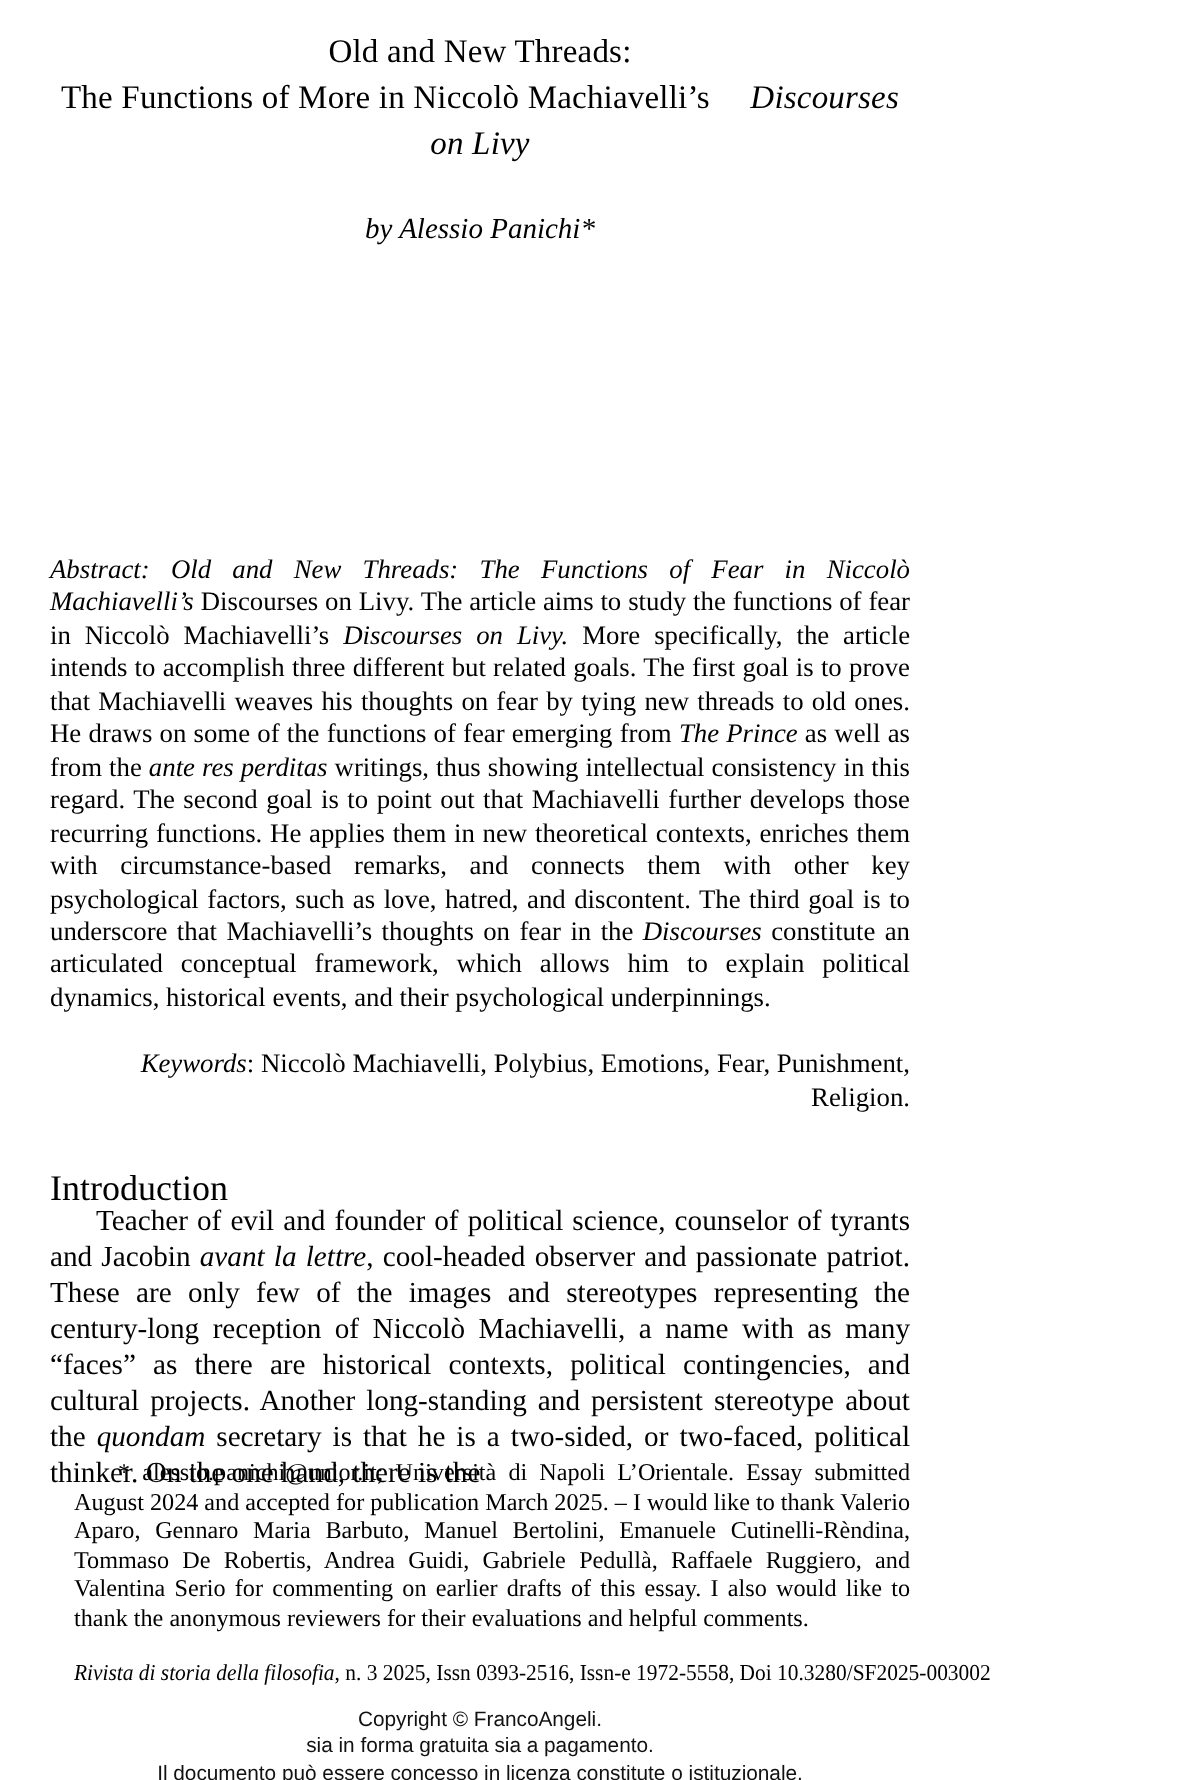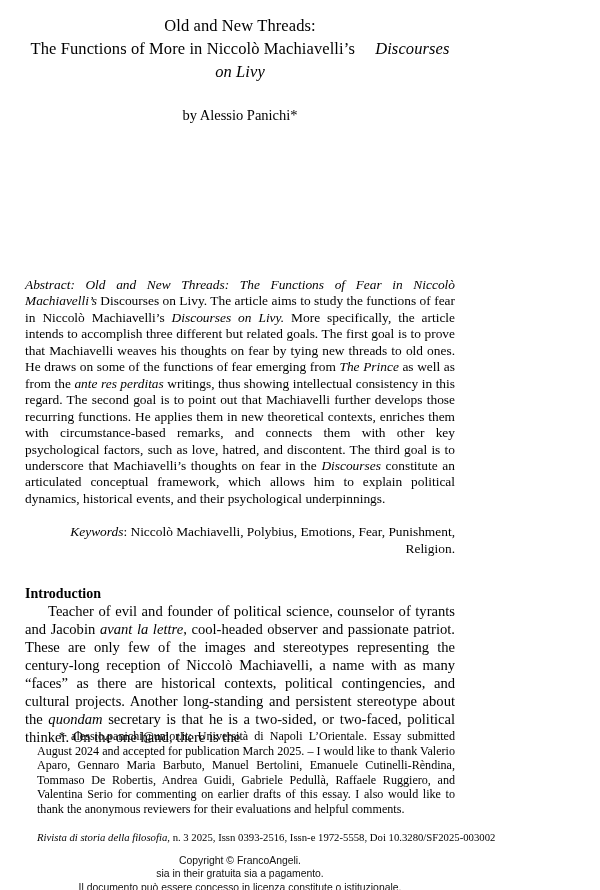--- a/index.html
+++ b/index.html
@@ -34,20 +34,21 @@
     line-height: 23px;
     letter-spacing: 0.1px;
   }
   .title-line .ital {
     font-style: italic;
     margin-left: 16px;
   }
   .byline {
     margin-top: 22px;
     font-size: 14.5px;
+    font-style: italic;
     line-height: 20px;
   }
 
   
   .gap-after-title {
     height: 152px;
   }
 
   
   .abstract {
@@ -69,22 +70,22 @@
     line-height: 16.45px;
     text-align: right;
   }
   .keywords .kw-label {
     font-style: italic;
   }
 
   
   .section-heading {
     margin-top: 28px;
-    font-size: 14px;
-    font-weight: bold;
+    font-size: 18px;
+    font-weight: normal;
     line-height: 18px;
   }
 
   
   .body-para {
     font-size: 14.6px;
     line-height: 17.9px;
     text-align: justify;
     text-justify: inter-word;
     text-indent: 23px;
@@ -158,17 +159,17 @@
 
   <div class="body-para"><span>Teacher of evil and founder of political science, counselor of tyrants and Jacobin </span><span class="ital">avant la lettre</span><span>, cool-headed observer and passionate patriot. These are only few of the images and stereotypes representing the century-long reception of Niccolò Machiavelli, a name with as many “faces” as there are historical contexts, political contingencies, and cultural projects. Another long-standing and persistent stereotype about the </span><span class="ital">quondam</span><span> secretary is that he is a two-sided, or two-faced, political thinker. On the one hand, there is the</span></div>
 
   <div class="footnote-zone">
     <div class="footnote">* alessio.panichi@unior.it; Università di Napoli L’Orientale. Essay submitted August 2024 and accepted for publication March 2025. – I would like to thank Valerio Aparo, Gennaro Maria Barbuto, Manuel Bertolini, Emanuele Cutinelli-Rèndina, Tommaso De Robertis, Andrea Guidi, Gabriele Pedullà, Raffaele Ruggiero, and Valentina Serio for commenting on earlier drafts of this essay. I also would like to thank the anonymous reviewers for their evaluations and helpful comments.</div>
     <div class="journal-line"><span class="ital">Rivista di storia della filosofia</span><span>, n. 3 2025, Issn 0393-2516, Issn-e 1972-5558, Doi 10.3280/SF2025-003002</span></div>
   </div>
 
   <div class="copyright">
     <div>Copyright © FrancoAngeli.</div>
-    <div>sia in their gratuita sia a pagamento.</div>
+    <div>sia in forma gratuita sia a pagamento.</div>
     <div>Il documento può essere concesso in licenza constitute o istituzionale.</div>
   </div>
 
 </div>
 
 </body></html>

